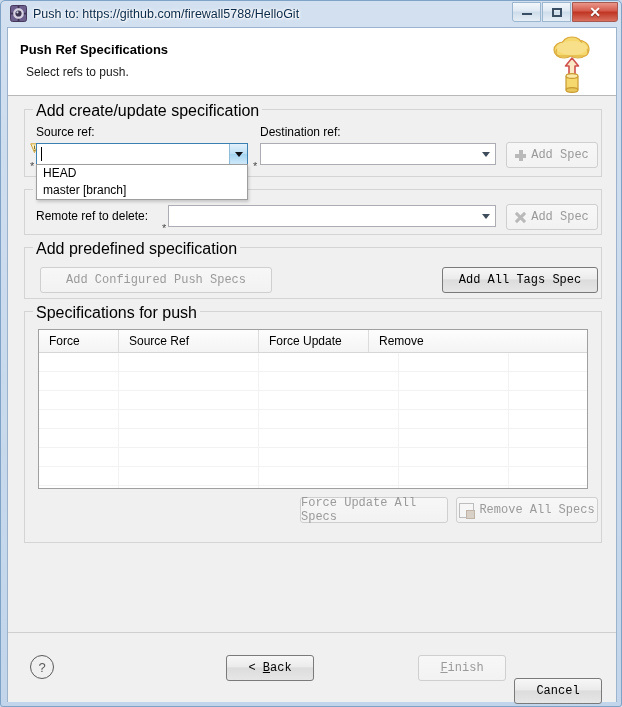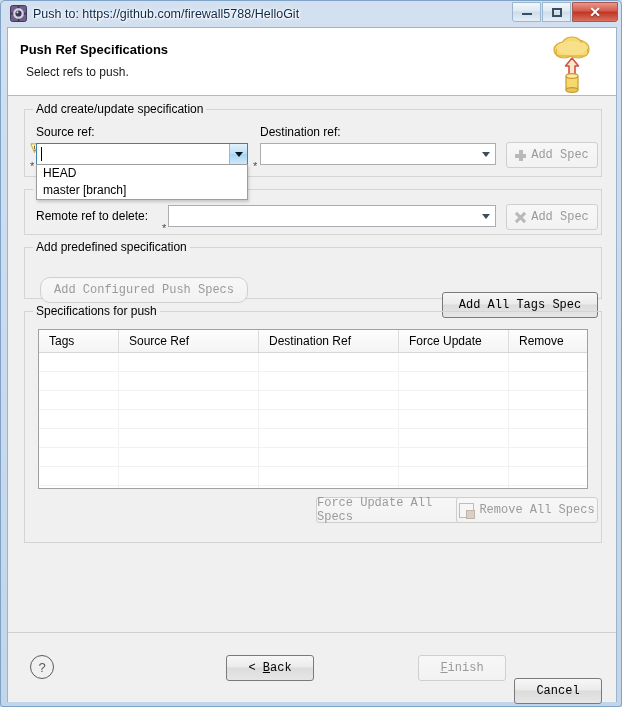--- a/index.html
+++ b/index.html
@@ -82,21 +82,21 @@
     background:#f0f0f0;
   }
   .group{
     position:absolute;
     border:1px solid #d4d4d4;
     background:transparent;
     box-sizing:border-box;
   }
   .group-title{
     position:absolute;top:-8px;left:8px;background:#f0f0f0;
-    padding:0 3px;font-size:12px;color:#000;white-space:nowrap;
+    padding:0 3px;font-size:16px;color:#000;white-space:nowrap;
   }
   .lbl{position:absolute;font-size:12px;color:#000;white-space:nowrap;}
   .combo{
     position:absolute;box-sizing:border-box;height:22px;
     border:1px solid #abadb3;background:#fff;
   }
   .combo.focused{border:1px solid #3c7fb1;}
   .combo .val{
     position:absolute;left:4px;top:0;height:20px;line-height:20px;font-size:12px;
     color:#000;
@@ -310,36 +310,35 @@
         <span class="icon-x">
             <i class="a"></i>
             <i class="b"></i>
           </span>
         <span>Add Spec</span>
       </div>
 
       <div class="group" style="left:16px;top:150px;width:578px;height:52px;">
         <span class="group-title">Add predefined specification</span>
       </div>
-      <div class="btn disabled" style="left:32px;top:180px;width:208px;border-radius:10px;">
+      <div class="btn disabled" style="left:32px;top:170px;width:232px;">
         <span>Add Configured Push Specs</span>
       </div>
-      <div class="btn default" style="left:434px;top:170px;width:156px;margin-top:25px;">
+      <div class="btn default" style="left:434px;top:170px;width:156px;">
         <span>Add All Tags Spec</span>
       </div>
 
       <div class="group" style="left:16px;top:214px;width:578px;height:232px;">
         <span class="group-title">Specifications for push</span>
       </div>
 
       <div class="tbl" style="left:30px;top:232px;width:550px;height:160px;">
         <div class="thead">
-          <div class="th" style="width:80px;">Tags</div>
+          <div class="th" style="width:80px;">Force</div>
           <div class="th" style="width:140px;">Source Ref</div>
-          <div class="th" style="width:140px;">Destination Ref</div>
           <div class="th" style="width:110px;">Force Update</div>
           <div class="th" style="width:78px;border-right:none;">Remove</div>
         </div>
         <div class="tbody" id="tbody">
             <div class="trow">
               <div class="tcell" style="width: 80px;"></div>
               <div class="tcell" style="width: 140px;"></div>
               <div class="tcell" style="width: 140px;"></div>
               <div class="tcell" style="width: 110px;"></div>
               <div class="tcell" style="width: 78px; border-right: none;"></div>
@@ -389,21 +388,21 @@
             <div class="trow">
               <div class="tcell" style="width: 80px;"></div>
               <div class="tcell" style="width: 140px;"></div>
               <div class="tcell" style="width: 140px;"></div>
               <div class="tcell" style="width: 110px;"></div>
               <div class="tcell" style="width: 78px; border-right: none;"></div>
             </div>
           </div>
       </div>
 
-      <div class="btn disabled" style="left:292px;top:400px;width:148px;margin-left:16px;">
+      <div class="btn disabled" style="left:292px;top:400px;width:148px;">
         <span>Force Update All Specs</span>
       </div>
       <div class="btn disabled" style="left:448px;top:400px;width:142px;">
         <span class="icon-doc">
             <i></i>
           </span>
         <span>Remove All Specs</span>
       </div>
 
       <div class="dropdown" style="left:28px;top:67px;width:212px;">

